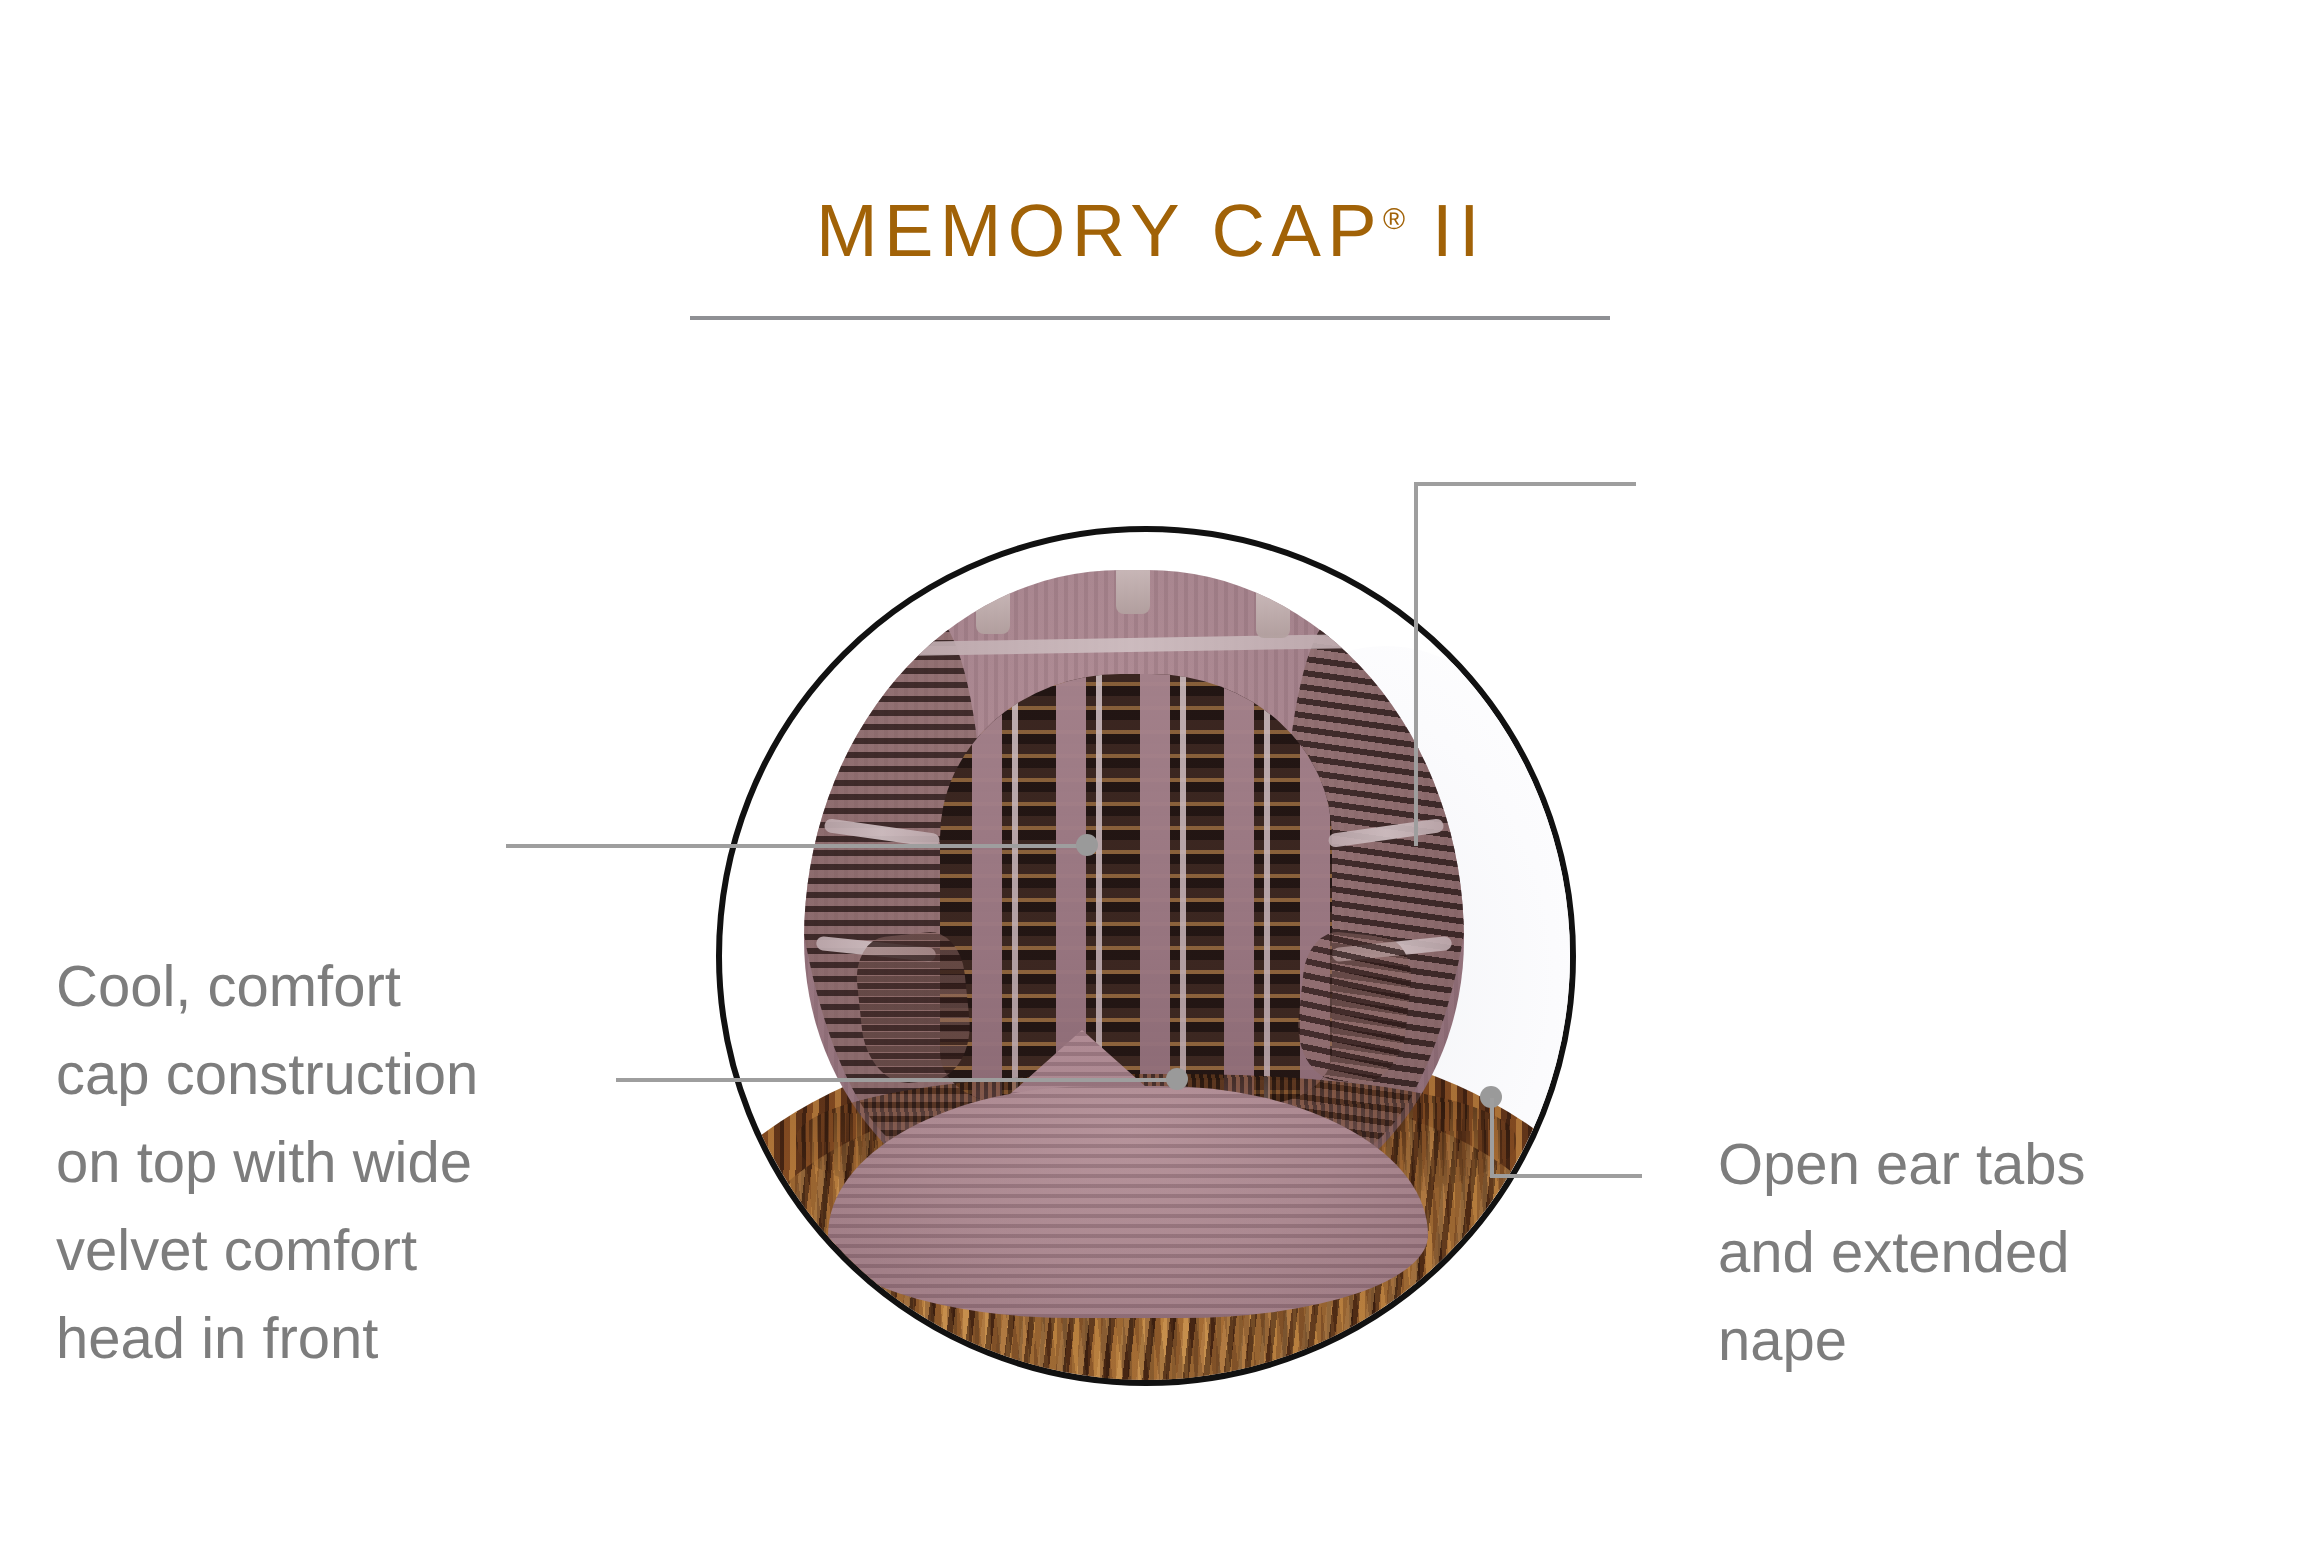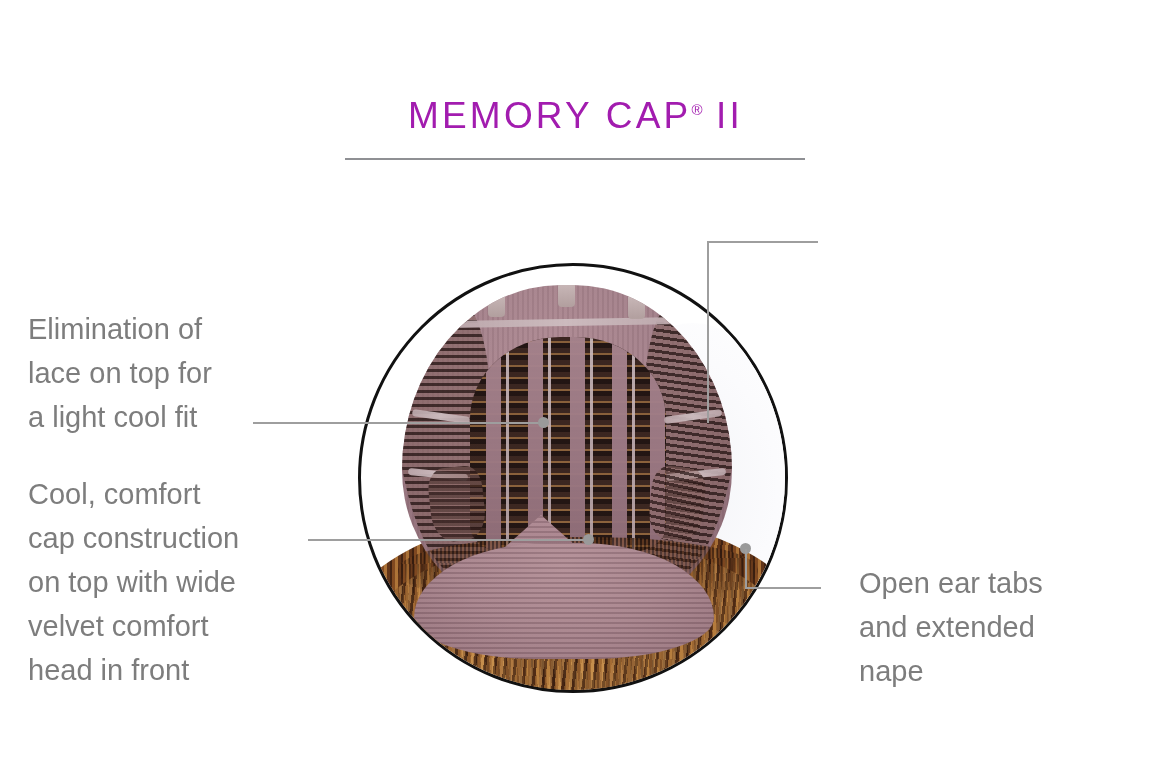--- a/index.html
+++ b/index.html
@@ -11,21 +11,21 @@
     position:relative;
   }
   .stage{position:absolute;inset:0;}
 
   
   .title{
     position:absolute;left:0;right:0;top:95px;
     text-align:center;
     font-size:37px;
     letter-spacing:3.2px;
-    color:#a21caf;
+    color:#a16207;
     font-weight:400;
     white-space:nowrap;
   }
   .title .reg{
     font-size:15px;
     vertical-align:super;
     letter-spacing:0;
   }
   .title-rule{
     position:absolute;left:345px;top:158px;
@@ -281,23 +281,20 @@
   <div class="lead lead-h" id="lead-lb"></div>
   <div class="dot" id="dot-lb"></div>
 
   <div class="lead lead-h" id="lead-rt-h"></div>
   <div class="lead lead-v" id="lead-rt-v"></div>
 
   <div class="dot" id="dot-rb"></div>
   <div class="lead lead-v" id="lead-rb-v"></div>
   <div class="lead lead-h" id="lead-rb-h"></div>
 
-  <div class="label" id="label-left-top">Elimination of
-lace on top for
-a light cool fit</div>
   <div class="label" id="label-left-bottom">Cool, comfort
 cap construction
 on top with wide
 velvet comfort
 head in front</div>
   <div class="label" id="label-right-bottom">Open ear tabs
 and extended
 nape</div>
 
 </div>

